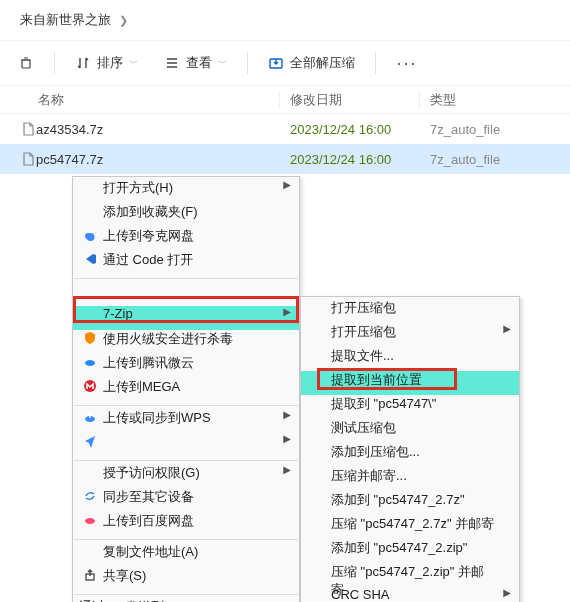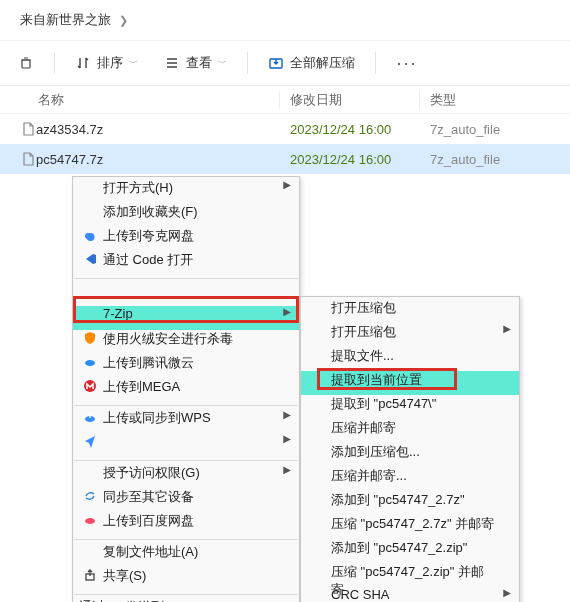--- a/index.html
+++ b/index.html
@@ -272,21 +272,21 @@
   <div class="mi sub">
       <span class="mico"></span>
       <span>提取到当前位置</span>
     </div>
   <div class="mi">
       <span class="mico"></span>
       <span>提取到 "pc54747\"</span>
     </div>
   <div class="mi">
       <span class="mico"></span>
-      <span>压缩并邮寄</span>
+      <span>测试压缩包</span>
     </div>
   <div class="mi">
       <span class="mico"></span>
       <span>添加到压缩包...</span>
     </div>
   <div class="mi">
       <span class="mico"></span>
       <span>压缩并邮寄...</span>
     </div>
   <div class="mi">

